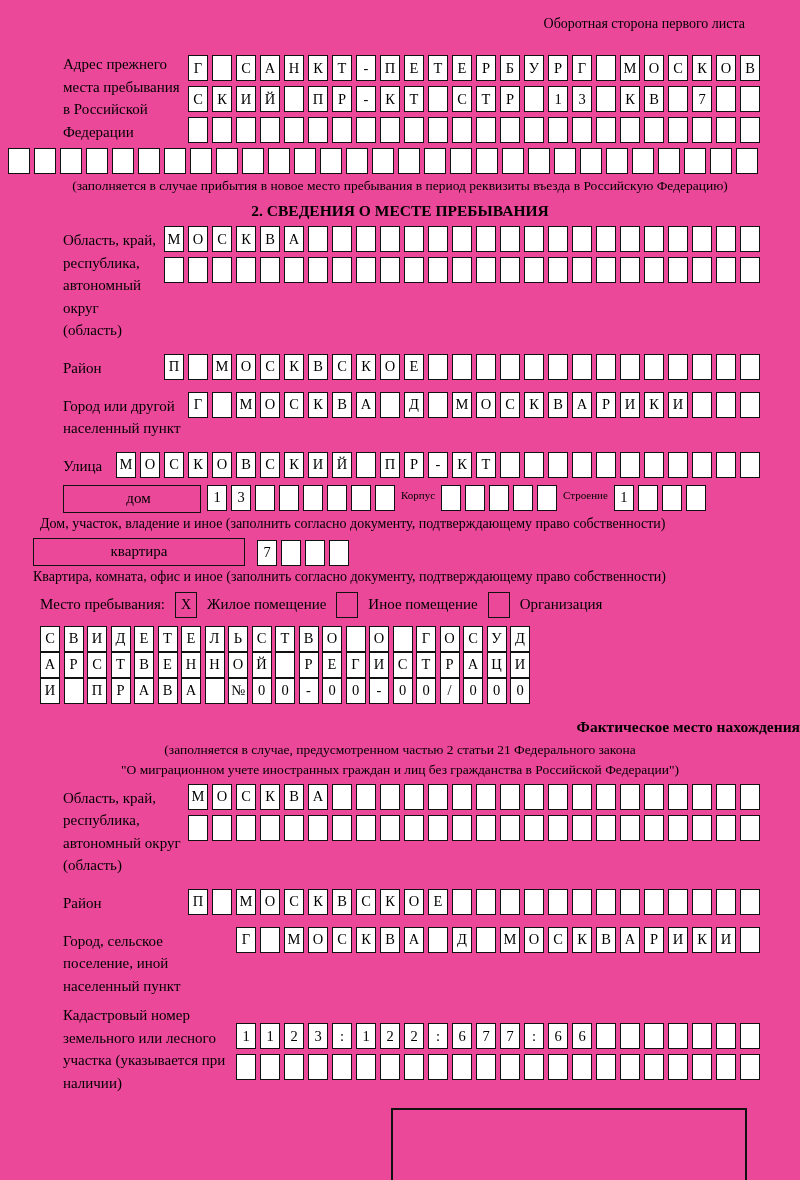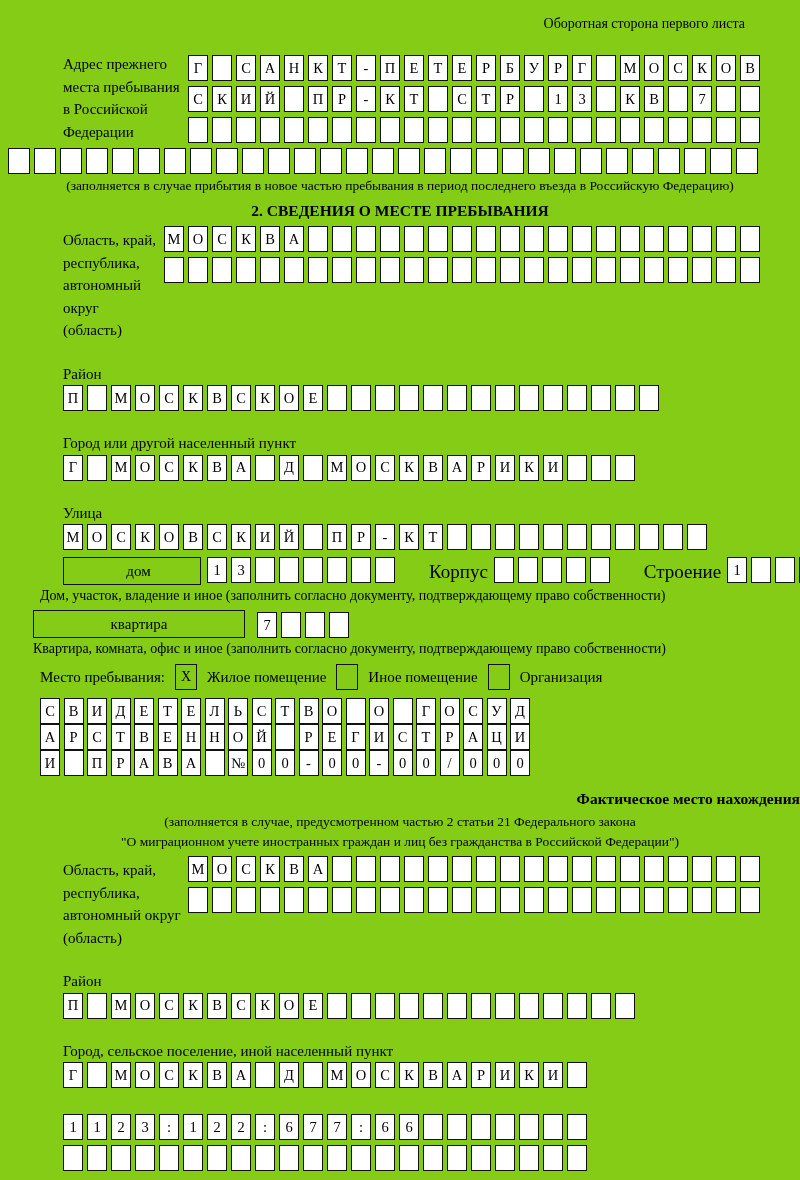--- a/index.html
+++ b/index.html
@@ -1,48 +1,48 @@
 <!DOCTYPE html>
 <html><head>
 <meta charset="utf-8">
 <style>
   * { margin:0; padding:0; box-sizing:border-box; }
   html,body { background:#888; }
   .page {
-    width:800px; height:1180px; margin:0 auto; background:#84cc16; color:#000;
+    width:800px; height:1180px; margin:0 auto; background:#ec4899; color:#000;
     font-family:"Liberation Serif", serif; overflow:hidden; position:relative;
   }
   .corner-note { text-align:right; padding:16px 55px 0 0; font-size:14px; }
   .band { display:flex; margin:0 40px 0 63px; }
   .band .lbl { flex:1; font-size:15px; line-height:1.5; padding-top:3px; padding-right:6px; }
   .band .rows { flex:none; display:flex; flex-direction:column; gap:5px; }
   .boxes { display:flex; gap:4px; }
   .cell {
     display:inline-flex; width:20px; height:26px; flex:none;
     border:1.5px solid #111; align-items:center; justify-content:center;
     font-size:14.5px; background:#fff;
   }
   .fullrow { margin:5px 42px 0 8px; }
   .fullrow .cell { width:22px; }
   .note-c { text-align:center; font-size:13.5px; margin-top:4px; }
   .note-l { font-size:14px; margin:3px 20px 0 40px; }
   .sec-title { text-align:center; font-weight:bold; font-size:15.5px; margin-top:8px; }
   .house-band { display:flex; align-items:flex-start; margin:7px 40px 0 63px; gap:6px; }
   .wide-box { height:28px; border:1.5px solid #111; display:flex; align-items:center; justify-content:center; font-size:15px; flex:none; }
-  .inline-lbl { font-size:19px; padding-top:4px; flex:none;margin-left:28px; }
+  .inline-lbl { font-size:11px; padding-top:4px; flex:none; }
   .apt-band { display:flex; align-items:flex-end; margin:6px 40px 0 33px; gap:12px; }
   .stay-band { display:flex; align-items:center; margin:7px 30px 0 40px; gap:10px; font-size:15px; }
   .checkbox { width:22px; height:26px; border:1.5px solid #111; display:inline-flex; align-items:center; justify-content:center; font-size:14px; flex:none; }
   .stay-note { width:560px; margin-left:40px; text-align:center; font-size:13.5px; margin-top:3px; }
   .doc-band { display:flex; margin:8px 40px 0 40px; }
   .doc-band .lbl { flex:1; font-size:15px; line-height:1.55; padding-top:2px; padding-right:8px; }
   .doc-band .boxes { gap:3.5px; }
   .stamp-wrap { width:382px; margin:14px 40px 0 auto; }
   .stamp-box { width:356px; height:176px; border:2px solid #111; margin:0 auto; }
-  .mt2 { margin-top:18px;flex-direction:column; } .mt4 { margin-top:4px; } .mt6 { margin-top:6px; } .mt14 { margin-top:14px;text-align:right; } .mt18 { margin-top:18px;align-items:flex-end; }
+  .mt2 { margin-top:12px; } .mt4 { margin-top:4px; } .mt6 { margin-top:6px; } .mt14 { margin-top:14px;text-align:right; } .mt18 { margin-top:18px;align-items:flex-end; }
 </style>
 </head>
 <body>
 
 <div class="page">
 
   <div class="corner-note">Оборотная сторона первого листа</div>
 
   <div class="band mt18">
     <div class="lbl">Адрес прежнего места пребывания в Российской Федерации</div>
@@ -151,21 +151,21 @@
       <span class="cell"></span>
       <span class="cell"></span>
       <span class="cell"></span>
       <span class="cell"></span>
       <span class="cell"></span>
       <span class="cell"></span>
       <span class="cell"></span>
       <span class="cell"></span>
       <span class="cell"></span>
     </div>
-  <div class="note-c">(заполняется в случае прибытия в новое частью пребывания в период последнего въезда в Российскую Федерацию)</div>
+  <div class="note-c">(заполняется в случае прибытия в новое место пребывания в период реквизиты въезда в Российскую Федерацию)</div>
 
   <div class="sec-title">2. СВЕДЕНИЯ О МЕСТЕ ПРЕБЫВАНИЯ</div>
 
   <div class="band mt6">
     <div class="lbl">Область, край, республика, автономный округ (область)</div>
     <div class="rows">
       <div class="boxes">
           <span class="cell">М</span>
           <span class="cell">О</span>
           <span class="cell">С</span>
@@ -565,20 +565,21 @@
           <span class="cell">Р</span>
           <span class="cell">И</span>
           <span class="cell">К</span>
           <span class="cell">И</span>
           <span class="cell"></span>
         </div>
       </div>
   </div>
 
   <div class="band mt4">
+    <div class="lbl">Кадастровый номер земельного или лесного участка (указывается при наличии)</div>
     <div class="rows" style="padding-top:22px;">
       <div class="boxes">
           <span class="cell">1</span>
           <span class="cell">1</span>
           <span class="cell">2</span>
           <span class="cell">3</span>
           <span class="cell">:</span>
           <span class="cell">1</span>
           <span class="cell">2</span>
           <span class="cell">2</span>

